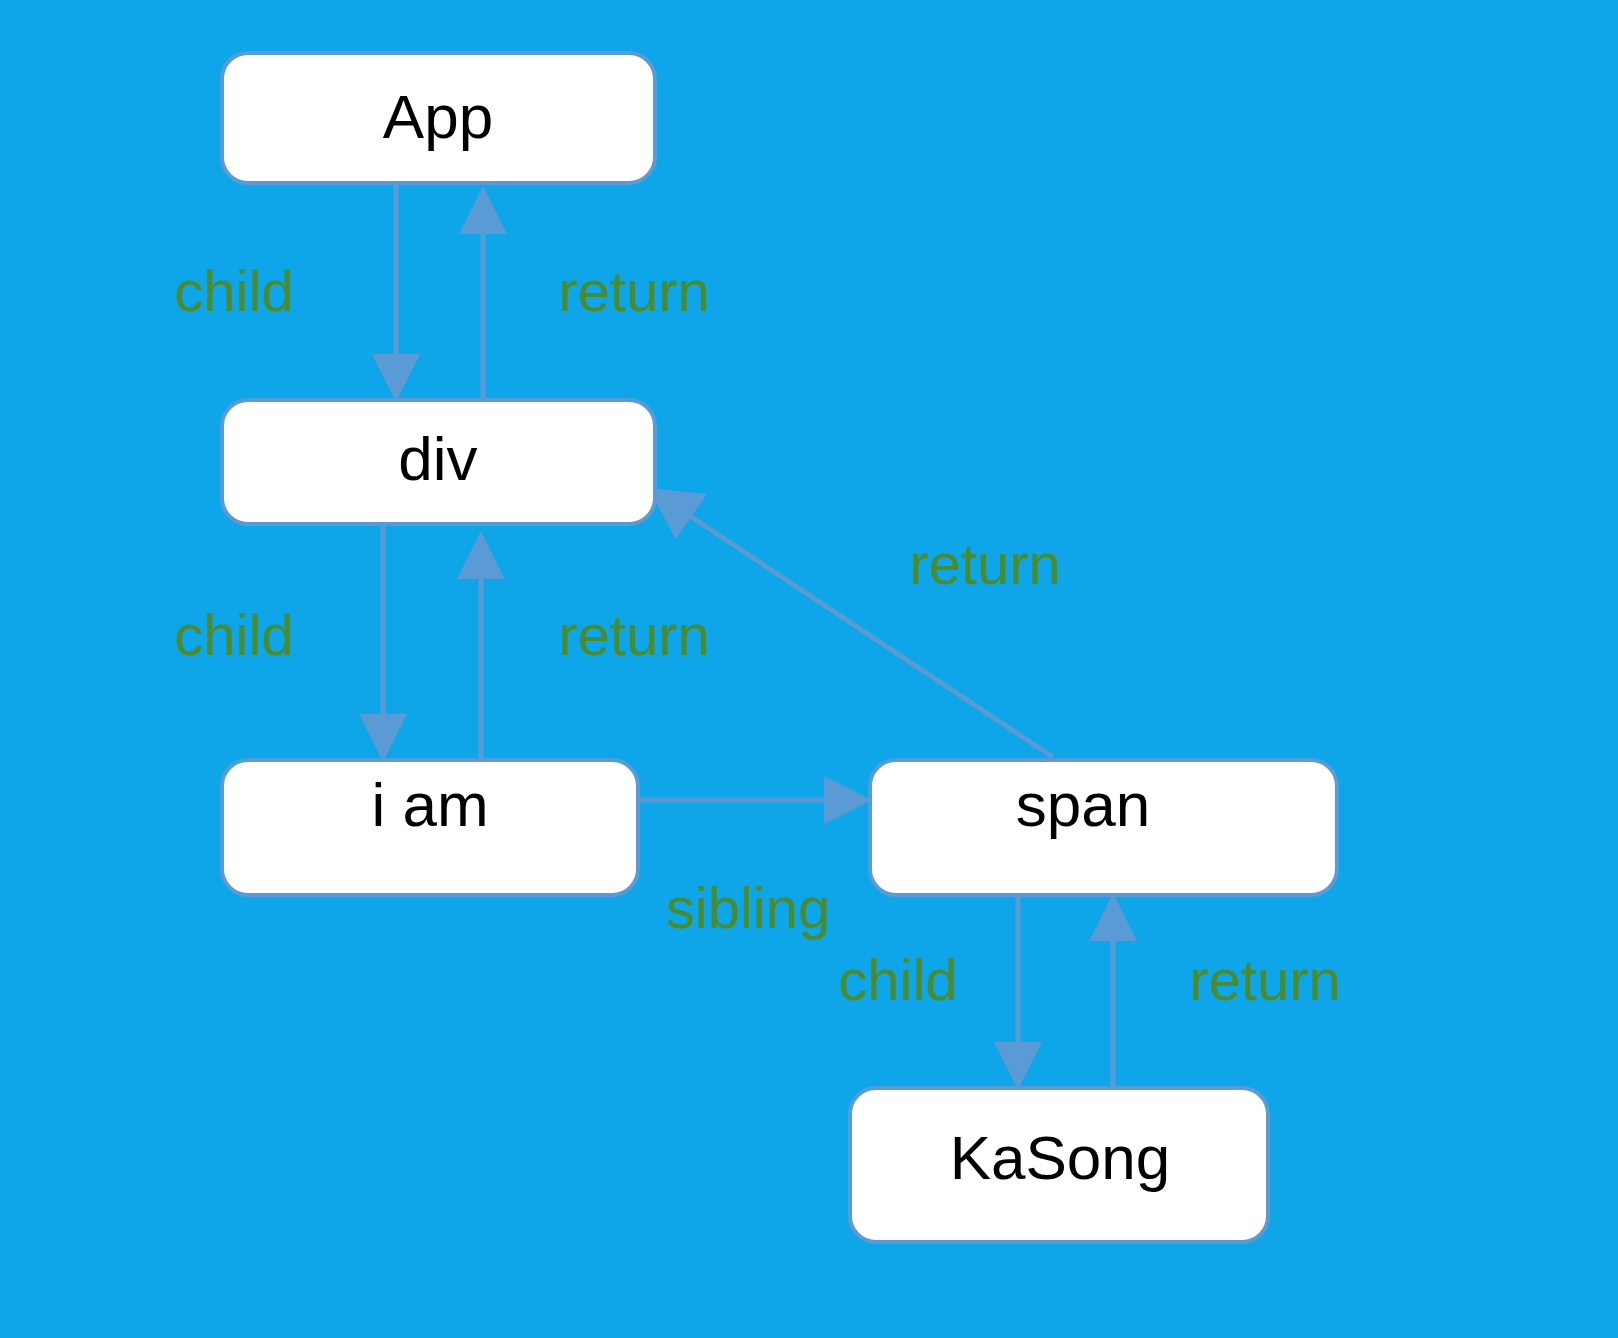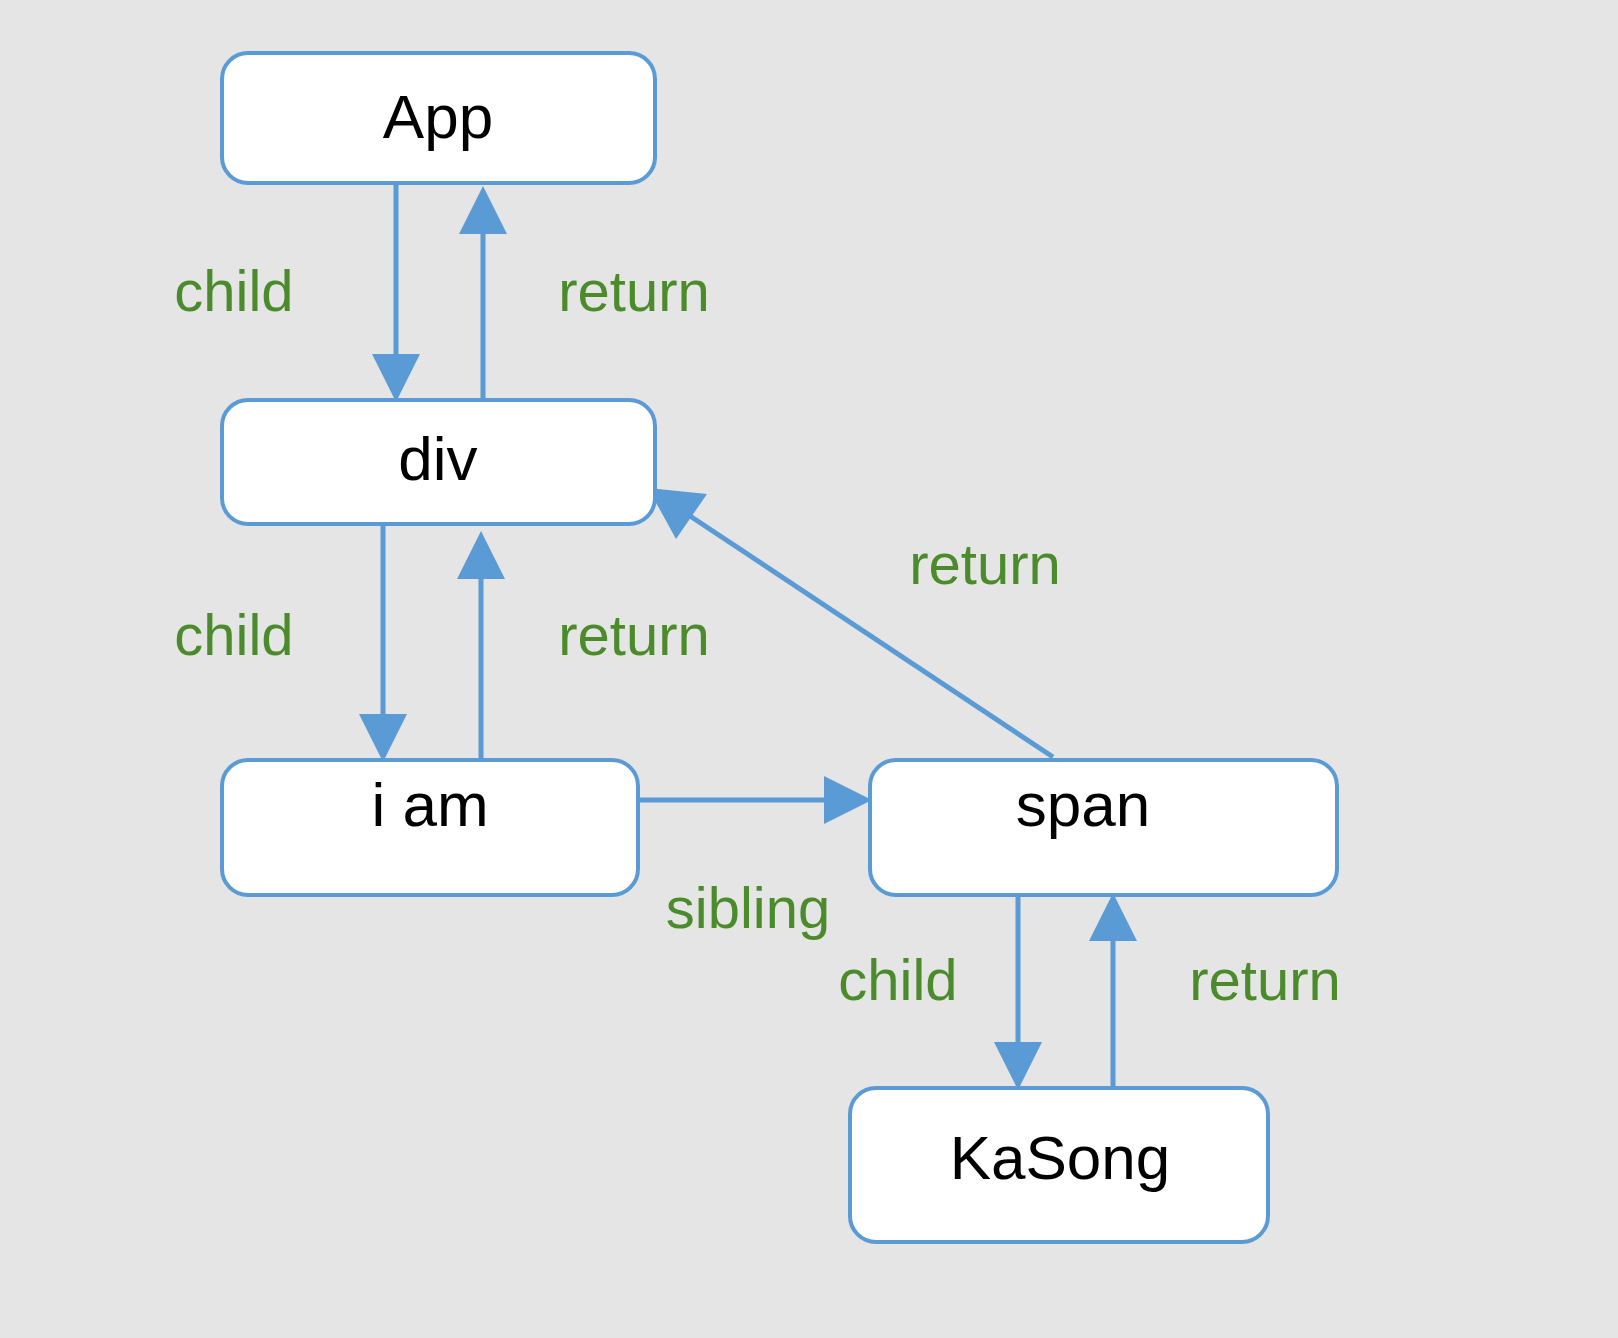--- a/index.html
+++ b/index.html
@@ -10,21 +10,21 @@
   body {
     width: 1618px;
     height: 1338px;
     font-family: "Liberation Sans", sans-serif;
     overflow: hidden;
   }
   #diagram-root {
     position: relative;
     width: 1618px;
     height: 1338px;
-    background: #e5e5e5;
+    background: #0ea5e9;
   }
   svg.diagram-canvas {
     display: block;
     width: 1618px;
     height: 1338px;
   }
   .node-box {
     fill: #ffffff;
     stroke: #5b9bd5;
     stroke-width: 4;

